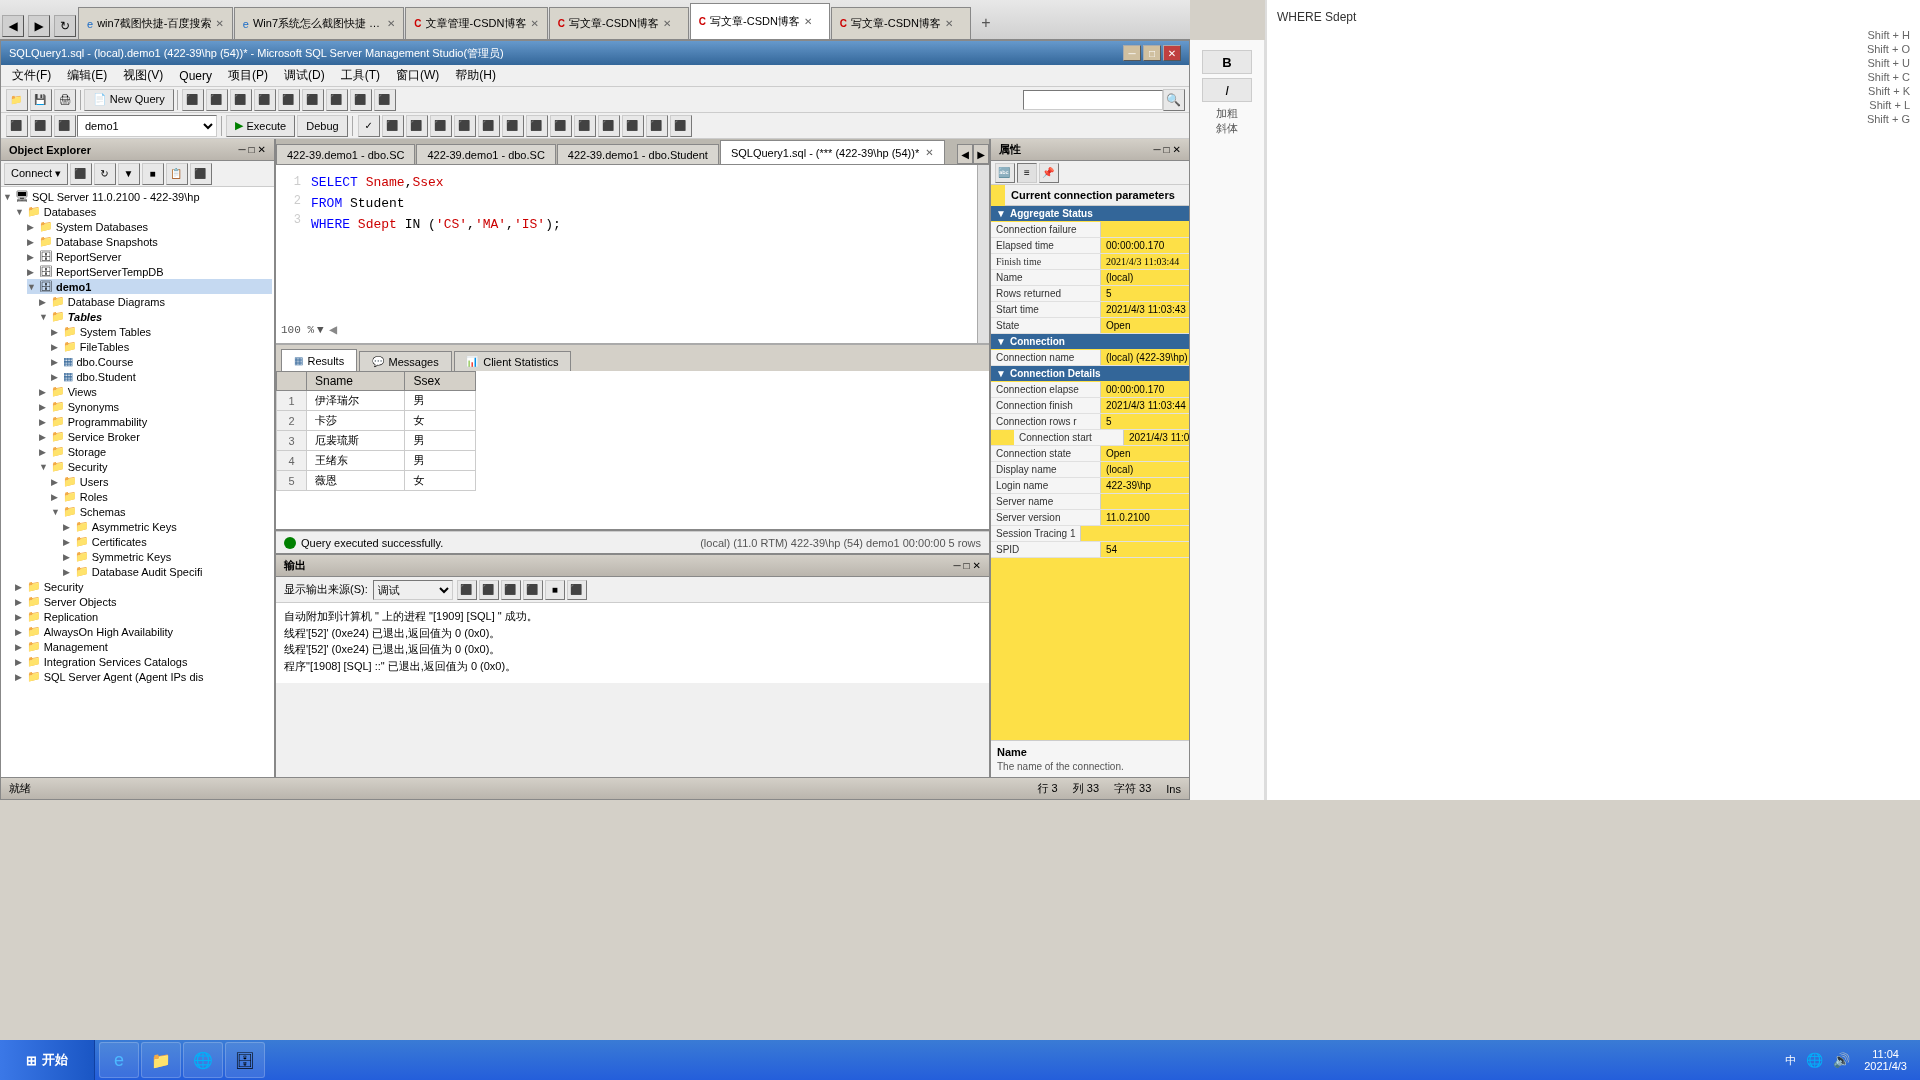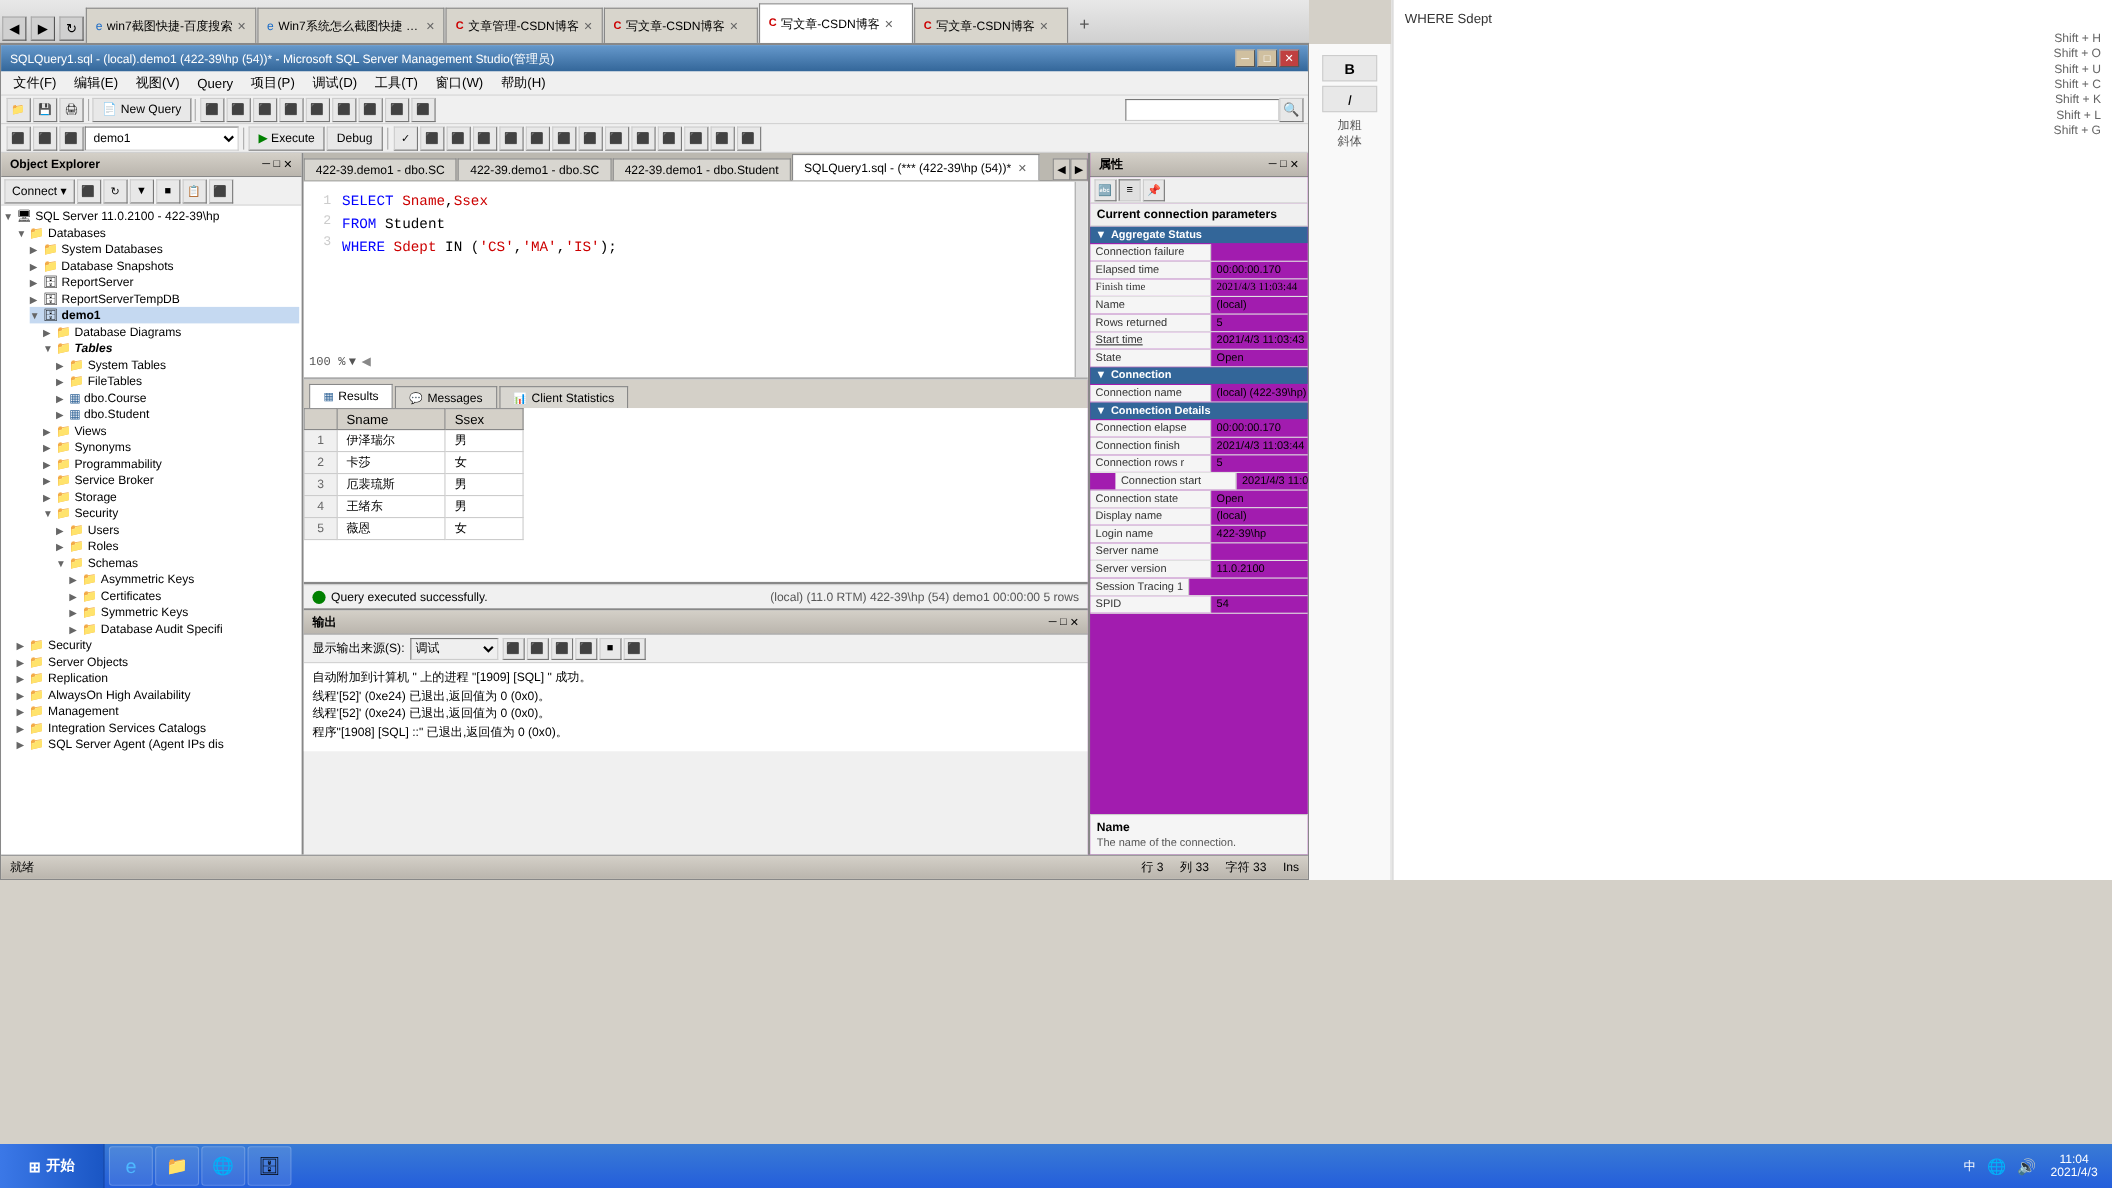--- a/index.html
+++ b/index.html
@@ -454,33 +454,33 @@
           <div style="flex:1;background:white;padding:5px 8px;font-size:11px;overflow:auto;line-height:1.5;" id="output-content-div">
           <div>自动附加到计算机 " 上的进程 "[1909] [SQL] " 成功。</div>
               <div>线程'[52]' (0xe24) 已退出,返回值为 0 (0x0)。</div>
               <div>线程'[52]' (0xe24) 已退出,返回值为 0 (0x0)。</div>
               <div>程序"[1908] [SQL] ::" 已退出,返回值为 0 (0x0)。</div>
             </div>
         </div>
 
       </div>
 
-      <div style="width:200px;border-left:2px solid #888;background:#a21caf;display:flex;flex-direction:column;flex-shrink:0;overflow:hidden;">
+      <div style="width:200px;border-left:2px solid #888;background:#fde047;display:flex;flex-direction:column;flex-shrink:0;overflow:hidden;">
         <div style="height:22px;background:linear-gradient(to bottom,#d4d0c8,#bab5ad);border-bottom:1px solid #888;display:flex;align-items:center;padding:0 8px;">
           <span style="font-size:11px;font-weight:bold;flex:1;">属性</span>
           <span style="font-size:10px;cursor:pointer;">─</span>
           <span style="font-size:10px;cursor:pointer;margin-left:3px;">□</span>
           <span style="font-size:10px;cursor:pointer;margin-left:3px;">✕</span>
         </div>
         <div style="height:24px;background:#f0f0f0;border-bottom:1px solid #ccc;display:flex;align-items:center;padding:0 4px;">
           <div style="width:20px;height:20px;background:#e8e8e8;border:1px outset #ccc;display:flex;align-items:center;justify-content:center;font-size:10px;cursor:pointer;">🔤</div>
           <div style="width:20px;height:20px;background:#e0e0e0;border:1px inset #ccc;display:flex;align-items:center;justify-content:center;font-size:10px;cursor:pointer;margin-left:2px;">≡</div>
           <div style="width:20px;height:20px;background:#e8e8e8;border:1px outset #ccc;display:flex;align-items:center;justify-content:center;font-size:10px;cursor:pointer;margin-left:2px;">📌</div>
         </div>
-        <div style="padding:4px 6px;font-size:11px;font-weight:bold;background:#f0f0f0;border-bottom:1px solid #ccc;">Current connection parameters</div>
+        <div style="padding:4px 6px;font-size:11px;font-weight:bold;background:#f0f0f0;border-bottom:1px solid #ccc;margin-left:14px;">Current connection parameters</div>
         <div style="flex:1;overflow:auto;font-size:10px;" id="props-content-div">
 
         <div>
               <div style="background: rgb(51, 102, 153); color: white; padding: 2px 5px; font-weight: bold; cursor: pointer; margin-bottom: 1px; font-size: 10px; display: flex; align-items: center;"><span style="margin-right:4px;">▼</span>Aggregate Status</div>
               <div style="display: flex; border-bottom: 1px solid rgb(224, 224, 224);">
       <div style="width:110px;padding:2px 5px;background:#f5f5f5;border-right:1px solid #ccc;font-size:10px;color:#333;flex-shrink:0;overflow:hidden;white-space:nowrap;">Connection failure</div>
       <div style="padding:2px 5px;font-size:10px;flex:1;overflow:hidden;white-space:nowrap;"></div>
     </div>
               <div style="display: flex; border-bottom: 1px solid rgb(224, 224, 224);">
       <div style="width:110px;padding:2px 5px;background:#f5f5f5;border-right:1px solid #ccc;font-size:10px;color:#333;flex-shrink:0;overflow:hidden;white-space:nowrap;">Elapsed time</div>
@@ -492,21 +492,21 @@
     </div>
               <div style="display: flex; border-bottom: 1px solid rgb(224, 224, 224);">
       <div style="width:110px;padding:2px 5px;background:#f5f5f5;border-right:1px solid #ccc;font-size:10px;color:#333;flex-shrink:0;overflow:hidden;white-space:nowrap;">Name</div>
       <div style="padding:2px 5px;font-size:10px;flex:1;overflow:hidden;white-space:nowrap;">(local)</div>
     </div>
               <div style="display: flex; border-bottom: 1px solid rgb(224, 224, 224);">
       <div style="width:110px;padding:2px 5px;background:#f5f5f5;border-right:1px solid #ccc;font-size:10px;color:#333;flex-shrink:0;overflow:hidden;white-space:nowrap;">Rows returned</div>
       <div style="padding:2px 5px;font-size:10px;flex:1;overflow:hidden;white-space:nowrap;">5</div>
     </div>
               <div style="display: flex; border-bottom: 1px solid rgb(224, 224, 224);">
-      <div style="width:110px;padding:2px 5px;background:#f5f5f5;border-right:1px solid #ccc;font-size:10px;color:#333;flex-shrink:0;overflow:hidden;white-space:nowrap;text-decoration:underline;">Start time</div>
+      <div style="width:110px;padding:2px 5px;background:#f5f5f5;border-right:1px solid #ccc;font-size:10px;color:#333;flex-shrink:0;overflow:hidden;white-space:nowrap;">Start time</div>
       <div style="padding:2px 5px;font-size:10px;flex:1;overflow:hidden;white-space:nowrap;">2021/4/3 11:03:43</div>
     </div>
               <div style="display: flex; border-bottom: 1px solid rgb(224, 224, 224);">
       <div style="width:110px;padding:2px 5px;background:#f5f5f5;border-right:1px solid #ccc;font-size:10px;color:#333;flex-shrink:0;overflow:hidden;white-space:nowrap;">State</div>
       <div style="padding:2px 5px;font-size:10px;flex:1;overflow:hidden;white-space:nowrap;">Open</div>
     </div>
             </div>
             <div>
               <div style="background: rgb(51, 102, 153); color: white; padding: 2px 5px; font-weight: bold; cursor: pointer; margin-bottom: 1px; font-size: 10px; display: flex; align-items: center;"><span style="margin-right:4px;">▼</span>Connection</div>
               <div style="display: flex; border-bottom: 1px solid rgb(224, 224, 224);">

